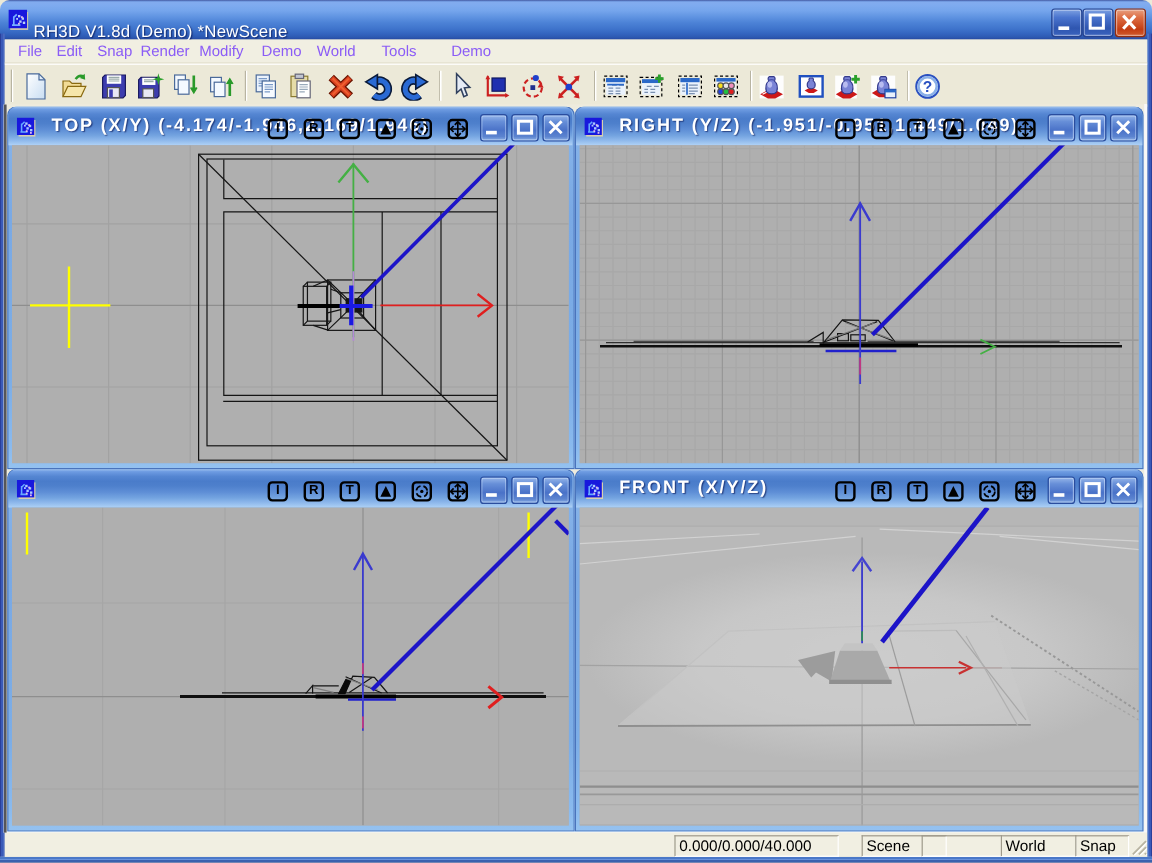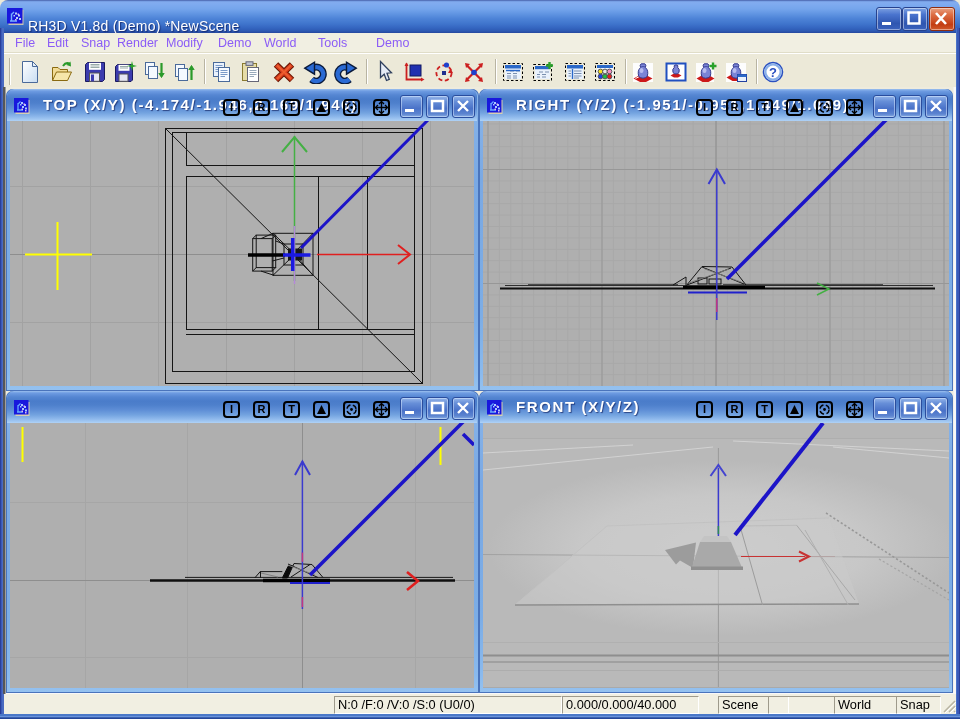--- a/index.html
+++ b/index.html
@@ -593,21 +593,20 @@
   <path d="M235.4 45 V113" stroke="#3a3acf" stroke-width="1.5"></path>
   <path d="M227.5 53 L235.4 42 L243 53" stroke="#4444d0" stroke-width="2" fill="none"></path>
   <path d="M235.4 103 V111" stroke="#2e8b57" stroke-width="1.5"></path>
   <path d="M252 112 L340 0" stroke="#1c14c8" stroke-width="4"></path>
   <path d="M258 133.5 H322" stroke="#c83232" stroke-width="1.2"></path>
   <path d="M322 133.5 H352" stroke="#b4a4a4"></path>
   <path d="M316 128.5 L326 133.5 L316 138.5" stroke="#c83232" stroke-width="2" fill="none"></path>
  </svg></div>
 </div>
 <div class="abs" id="statusbar">
-  <div class="spanel" style="left:330px;width:220px">N:0 /F:0 /V:0 /S:0 (U0/0)</div>
   <div class="spanel" style="left:558px;width:129px">0.000/0.000/40.000</div>
   <div class="spanel" style="left:714px;width:63px">Scene</div>
   <div class="spanel" style="left:764px;width:59px"></div>
   <div class="spanel" style="left:830px;width:55px">World</div>
   <div class="spanel" style="left:892px;width:37px">Snap</div>
   <svg class="abs" style="left:936px;top:3px" width="16" height="16">
       <g stroke="#b8b4a2" stroke-width="1.5">
         <path d="M15 4 L4 15 M15 9 L9 15 M15 14 L14 15"></path>
       </g>
       <g stroke="#fff" stroke-width="1">

